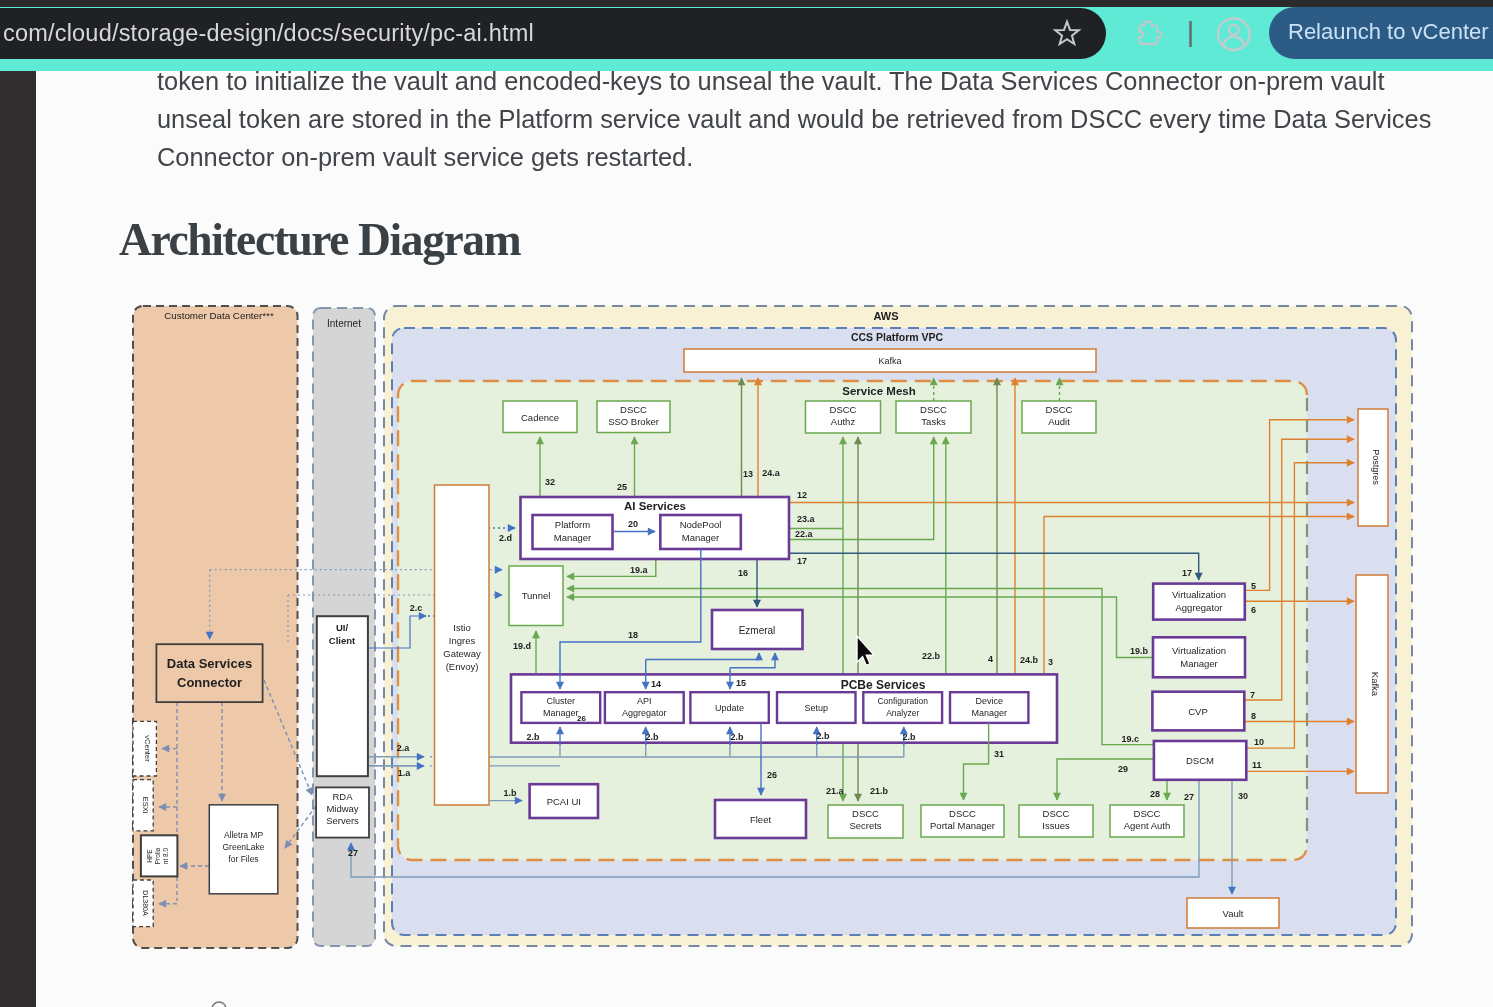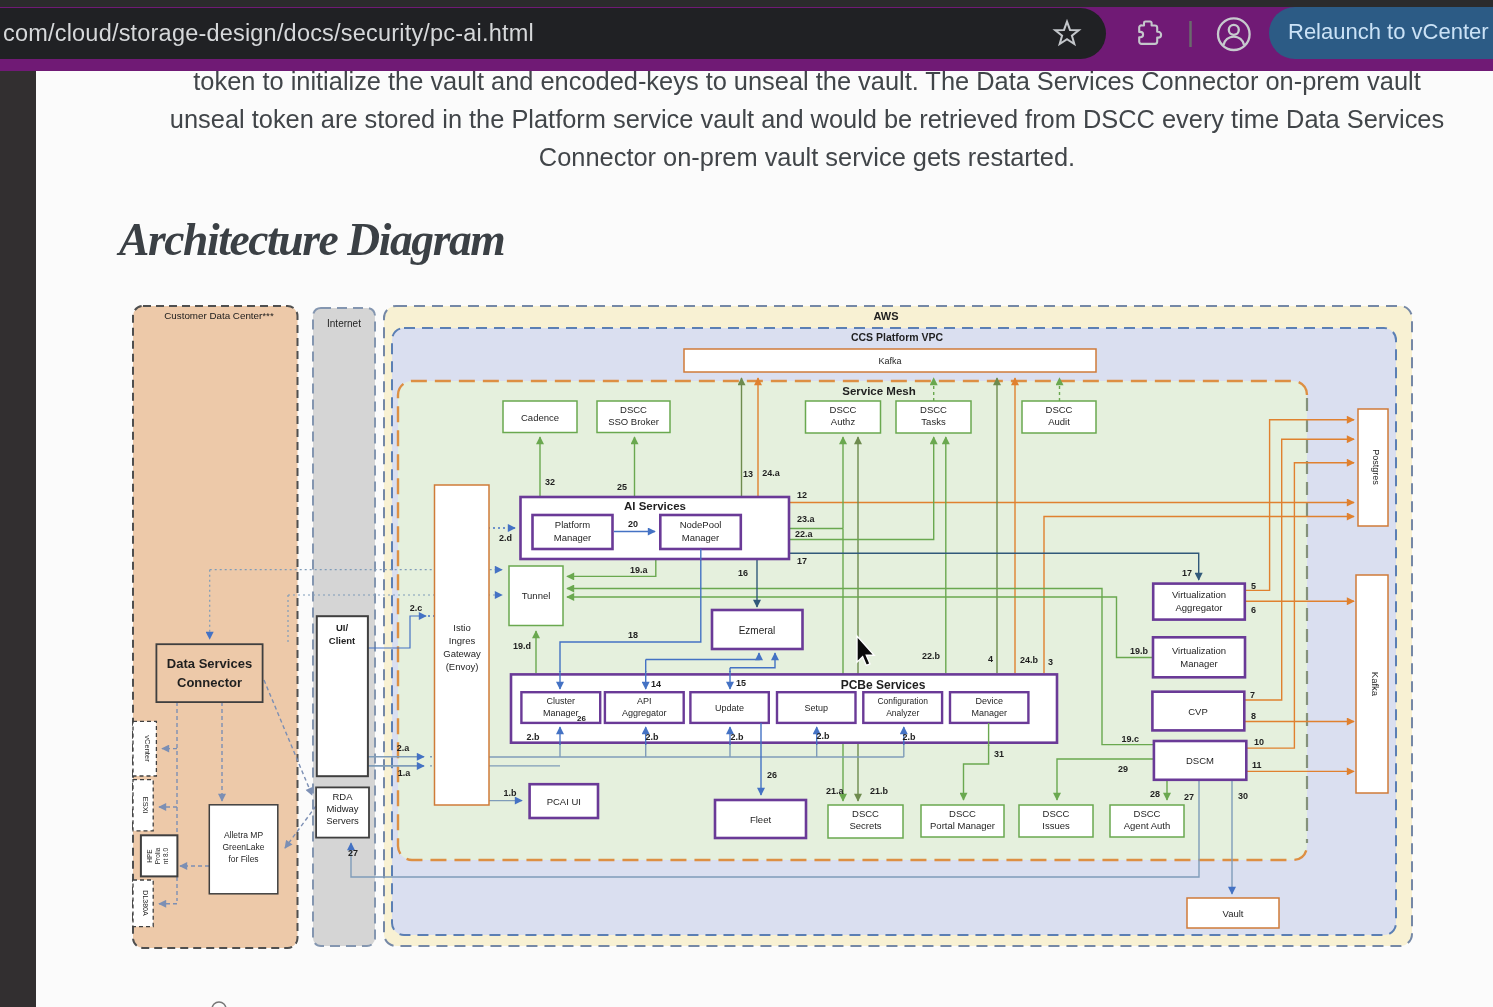--- a/index.html
+++ b/index.html
@@ -1,26 +1,26 @@
 <!DOCTYPE html>
 <html><head>
 <meta charset="utf-8">
 <style>
 * { margin:0; padding:0; box-sizing:border-box; }
 html,body { width:1493px; height:1007px; overflow:hidden; background:#fbfbfb; font-family:"Liberation Sans",sans-serif; }
-#toolbar { position:absolute; left:0; top:0; width:1493px; height:79px; background:#701a75; }
+#toolbar { position:absolute; left:0; top:0; width:1493px; height:79px; background:#5eead4; }
 #topstrip { position:absolute; left:0; top:0; width:1493px; height:7px; background:#2b2b2c; }
 #urlpill { position:absolute; left:-30px; top:8px; width:1136px; height:51px; background:#202124; border-radius:26px; }
 #urltext { position:absolute; left:33px; top:12px; font-size:23.5px; color:#d6d8da; letter-spacing:0.2px; }
 #relaunch { position:absolute; left:1269px; top:7px; width:262px; height:52px; background:#2c5b85; border-radius:26px; }
 #relaunchtext { position:absolute; left:19px; top:12px; font-size:22px; color:#cbe2f6; }
 #leftstrip { position:absolute; left:0; top:71px; width:36px; height:936px; background:#322f30; }
 #page { position:absolute; left:36px; top:71px; width:1457px; height:936px; background:#fbfbfb; }
-.para { position:absolute; left:157px; top:62px; width:1300px; font-size:25.4px; line-height:38px; color:#414549;text-align:center; }
-h1.ad { position:absolute; left:119px; top:213px; font-family:"Liberation Serif",serif; font-weight:bold; font-size:45.5px; color:#3b4045; letter-spacing:-1.4px;font-style:italic; }
+.para { position:absolute; left:157px; top:62px; width:1300px; font-size:25.4px; line-height:38px; color:#414549; }
+h1.ad { position:absolute; left:119px; top:213px; font-family:"Liberation Serif",serif; font-weight:bold; font-size:45.5px; color:#3b4045; letter-spacing:-1.4px; }
 #diag { position:absolute; left:0; top:0; }
 </style>
 </head>
 <body>
 <div id="toolbar">
   <div id="topstrip"></div>
   <div id="urlpill">
       <div id="urltext">com/cloud/storage-design/docs/security/pc-ai.html</div>
     </div>
   <svg width="1493" height="71" style="position:absolute;left:0;top:0">

